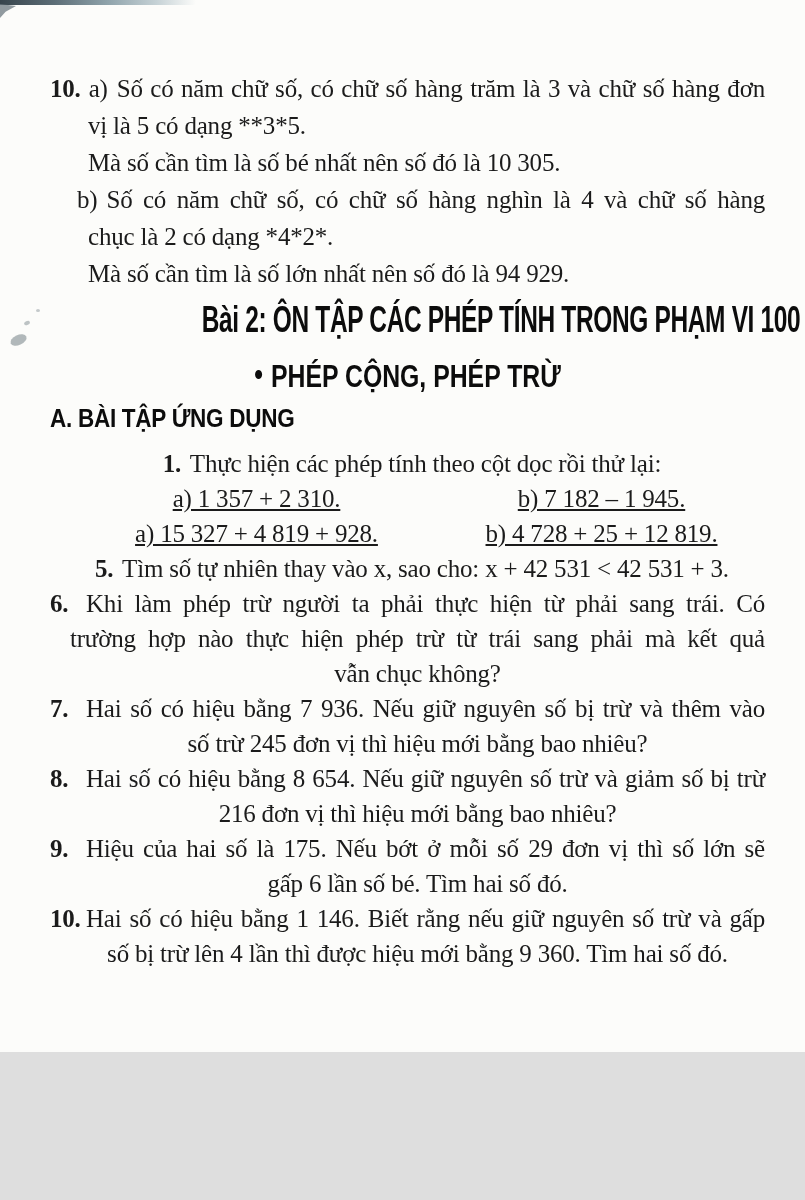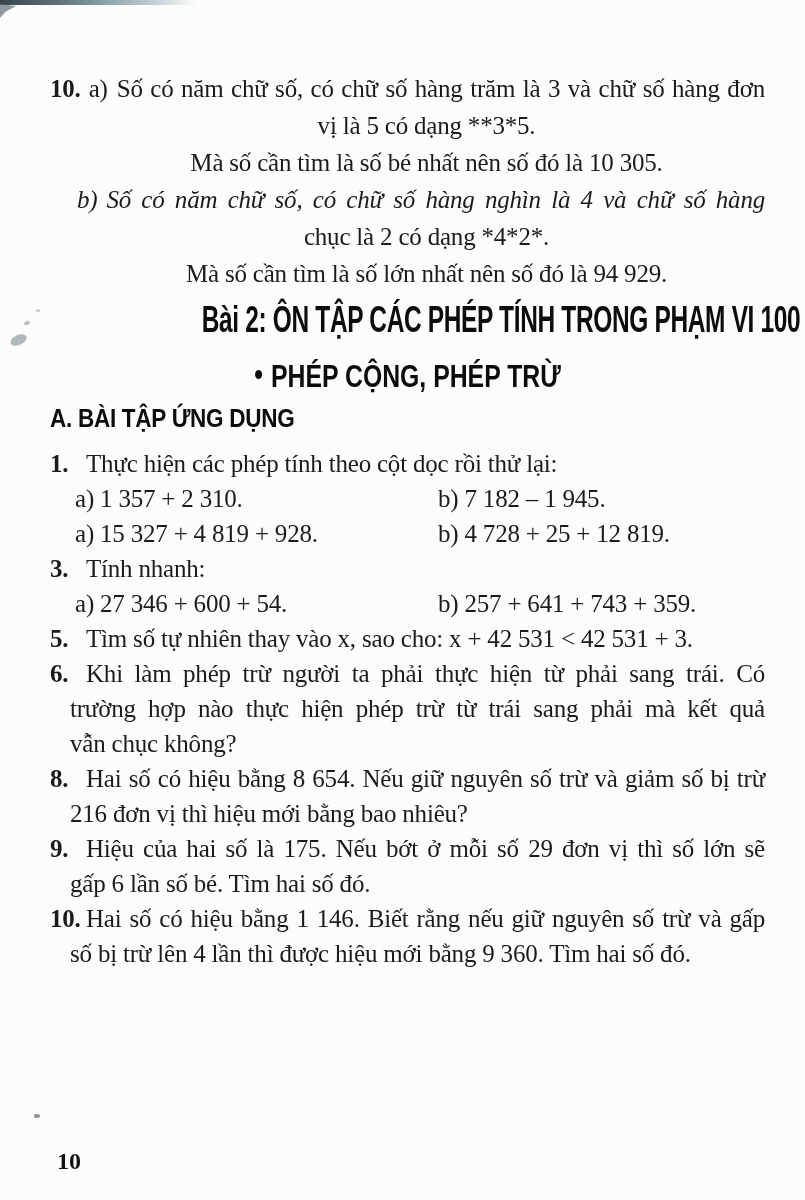--- a/index.html
+++ b/index.html
@@ -1,18 +1,18 @@
 <!DOCTYPE html>
 <html lang="vi"><head>
 <meta charset="utf-8">
 <style>
   html,body{margin:0;padding:0;background:#dedede;}
   .page{
     position:relative;
-    width:805px;height:1200px;
+    width:805px;height:1052px;
     background:#fcfcfa;
     box-sizing:border-box;
     padding:70px 40px 0 50px;
     overflow:hidden;
     font-family:"Liberation Serif","DejaVu Serif",serif;
     color:#1b1b1b;
   }
   
   .corner-strip{
     position:absolute;top:0;left:0;width:196px;height:5px;
@@ -23,43 +23,43 @@
     position:absolute;top:4px;left:0;width:16px;height:14px;
     background:#6d7a80;opacity:.75;
     clip-path:polygon(0 0,100% 15%,35% 55%,0 100%);
   }
   .speck{position:absolute;background:#adb4b6;border-radius:50%;}
   .speck.s1{left:24px;top:321px;width:6px;height:4px;transform:rotate(-25deg);opacity:.8;}
   .speck.s2{left:36px;top:309px;width:4px;height:3px;opacity:.7;}
   .speck.s3{left:10px;top:335px;width:17px;height:10px;transform:rotate(-24deg);opacity:.85;background:#a3abae;}
   .speck.s4{left:34px;top:1114px;width:6px;height:4px;background:#8b8b8b;opacity:.9;border-radius:40% 60% 60% 40%;}
   
-  .sol .line{font-size:25px;line-height:37px;letter-spacing:-0.2px;text-align:center;}
+  .sol .line{font-size:25px;line-height:37px;letter-spacing:-0.2px;}
   .just{text-align:justify;text-align-last:justify;}
   .sol-num{font-weight:bold;margin-right:8px;}
   .lbl{margin-right:9px;}
   .ind38{margin-left:38px;}
-  .padb{padding-left:27px;font-style:italic;}
+  .padb{padding-left:27px;}
   
   .title-row{text-align:center;white-space:nowrap;}
   .condensed{display:inline-block;transform:scaleX(.68);transform-origin:50% 50%;
     font-family:"Liberation Sans","DejaVu Sans",sans-serif;font-weight:700;color:#0c0c0c;}
   .t-main{margin-top:6px;line-height:44px;}
   .t-main .condensed{font-size:36px;letter-spacing:-0.5px;}
   .t-sub{margin-top:9px;line-height:38px;}
   .t-sub .condensed{font-size:31px;transform:scaleX(.8);}
   .bullet{display:inline-block;margin-right:10px;transform:translateY(-2px);}
   .section-head{line-height:34px;}
   .section-head .condensed{transform:scaleX(.9);transform-origin:0 50%;font-size:25px;letter-spacing:-0.3px;}
   
   .exercises{margin-top:7px;}
-  .ex-line{font-size:25px;line-height:35px;letter-spacing:-0.2px;}
+  .ex-line{font-size:25px;line-height:35px;letter-spacing:-0.2px;text-align:center;}
   .num{font-weight:bold;display:inline-block;min-width:36px;}
   .cont{margin-left:20px;}
-  .subrow{display:flex;}
+  .subrow{display:flex;text-decoration:underline;}
   .sub-a{margin-left:25px;width:363px;}
   .sub-b{flex:1;}
   
   .page-number{
     position:absolute;left:57px;top:1148px;
     font-family:Liberation Serif, serif;
     font-weight:700;font-size:24px;color:#111;
   }
 </style>
 </head>
@@ -111,45 +111,42 @@
       </div>
     </div>
 
     <div class="ex">
       <div class="ex-line subrow">
         <span class="sub-a">a) 15&nbsp;327 + 4&nbsp;819 + 928.</span>
         <span class="sub-b">b) 4&nbsp;728 + 25 + 12&nbsp;819.</span>
       </div>
     </div>
 
-    <div class="ex">
-      <div class="ex-line">
-        <span class="num">3.</span><span>Tính nhanh:</span>
-      </div>
-      <div class="ex-line subrow">
-        <span class="sub-a">a) 27&nbsp;346 + 600 + 54.</span>
-        <span class="sub-b">b) 257 + 641 + 743 + 359.</span>
-      </div>
-    </div>
 
 
     <div class="ex">
       <div class="ex-line">
         <span class="num">5.</span><span>Tìm số tự nhiên thay vào x, sao cho: x + 42&nbsp;531 &lt; 42&nbsp;531 + 3.</span>
       </div>
     </div>
 
     <div class="ex">
       <div class="ex-line just">
         <span class="num">6.</span><span>Khi làm phép trừ người ta phải thực hiện từ phải sang trái. Có</span>
       </div>
       <div class="ex-line cont just">trường hợp nào thực hiện phép trừ từ trái sang phải mà kết quả</div>
       <div class="ex-line cont">vẫn chục không?</div>
     </div>
 
+    <div class="ex">
+      <div class="ex-line just">
+        <span class="num">7.</span><span>Hai số có hiệu bằng 7&nbsp;936. Nếu giữ nguyên số bị trừ và thêm vào</span>
+      </div>
+      <div class="ex-line cont">số trừ 245 đơn vị thì hiệu mới bằng bao nhiêu?</div>
+    </div>
 
     <div class="ex">
       <div class="ex-line just">
         <span class="num">8.</span><span>Hai số có hiệu bằng 8&nbsp;654. Nếu giữ nguyên số trừ và giảm số bị trừ</span>
       </div>
       <div class="ex-line cont">216 đơn vị thì hiệu mới bằng bao nhiêu?</div>
     </div>
 
     <div class="ex">
       <div class="ex-line just">

